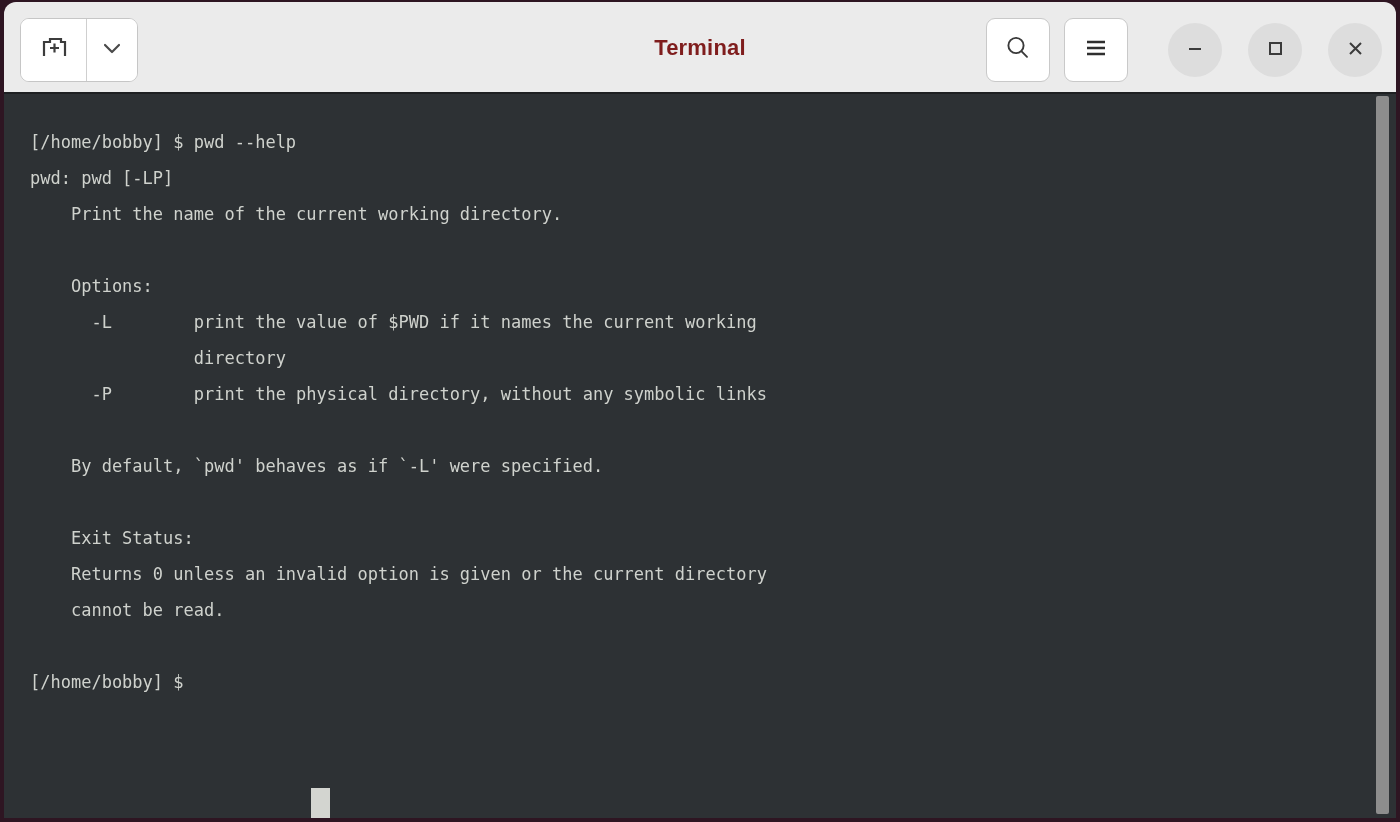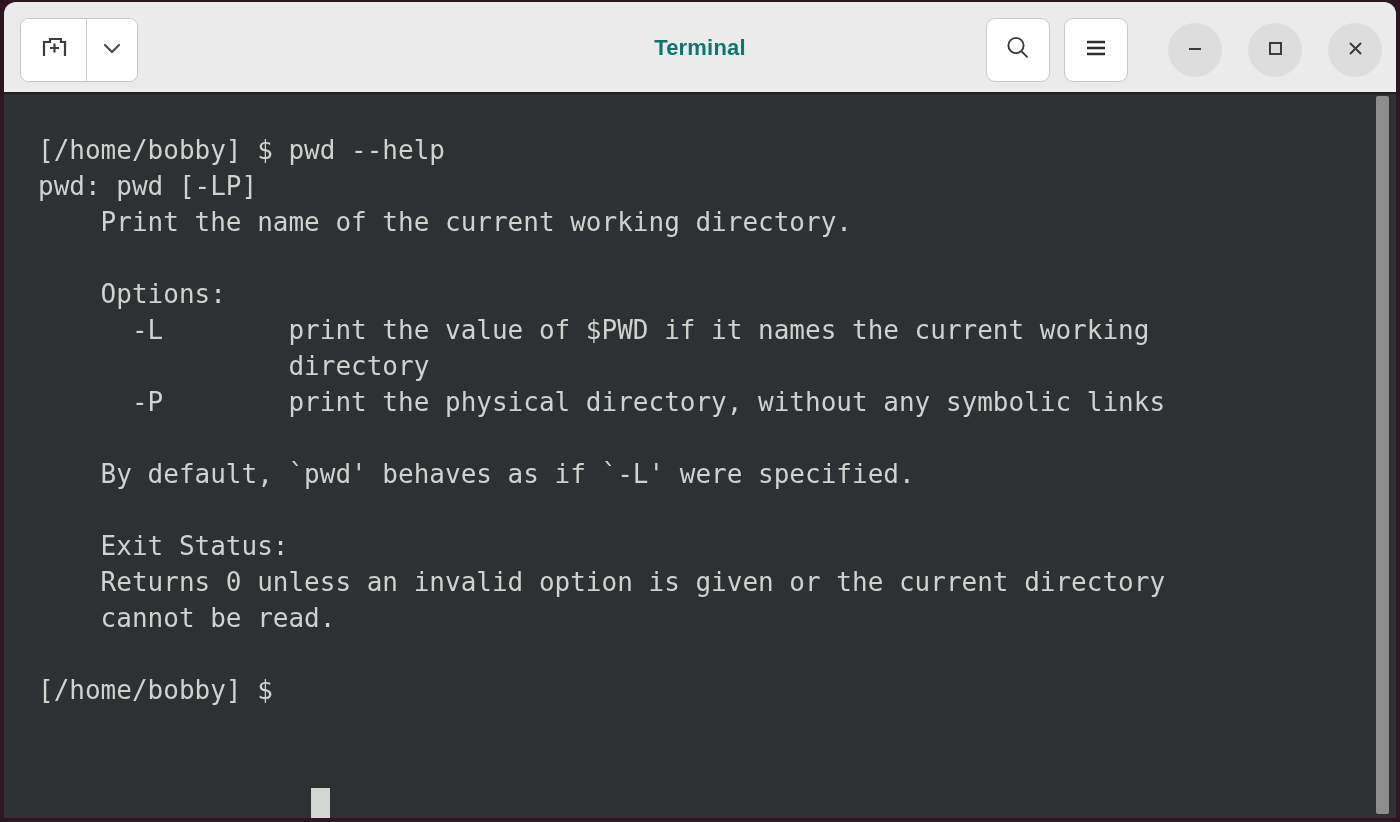--- a/index.html
+++ b/index.html
@@ -82,21 +82,21 @@
   .win-title {
     position: absolute;
     left: 0;
     top: 0;
     width: 1392px;
     height: 92px;
     line-height: 92px;
     text-align: center;
     font-size: 22px;
     font-weight: bold;
-    color: #0f766e;
+    color: #7f1d1d;
     letter-spacing: 0.2px;
     pointer-events: none;
   }
 
   .hdr-right {
     position: absolute;
     right: 14px;
     top: 16px;
     height: 64px;
     display: flex;
@@ -135,23 +135,23 @@
     width: 1392px;
     height: 724px;
     background: #2d3134;
     overflow: hidden;
     box-sizing: border-box;
   }
   .term-text {
     position: absolute;
     left: 22px;
     top: 26px;
-    margin: 12px;
+    margin: 4px;
     font-family: "DejaVu Sans Mono", "Liberation Mono", monospace;
-    font-size: 26px;
+    font-size: 17px;
     line-height: 36px;
     color: #cfd2cd;
     white-space: pre;
     letter-spacing: 0px;
   }
   .cursor {
     position: absolute;
     left: 307px;
     top: 694px;
     width: 19px;

